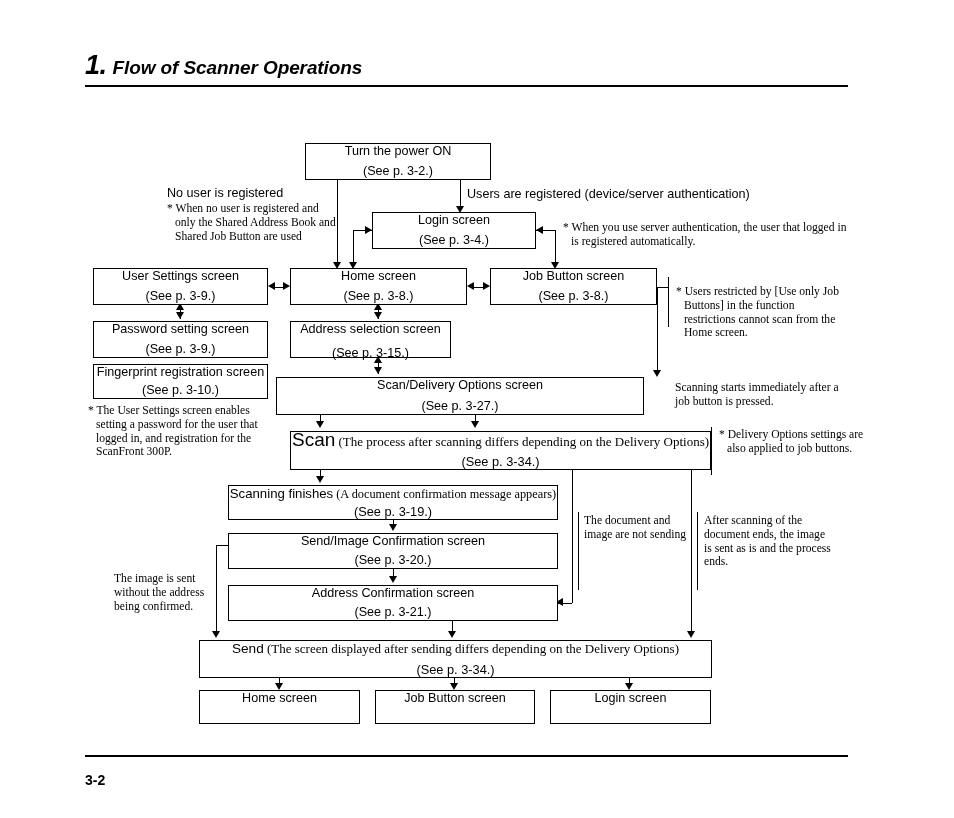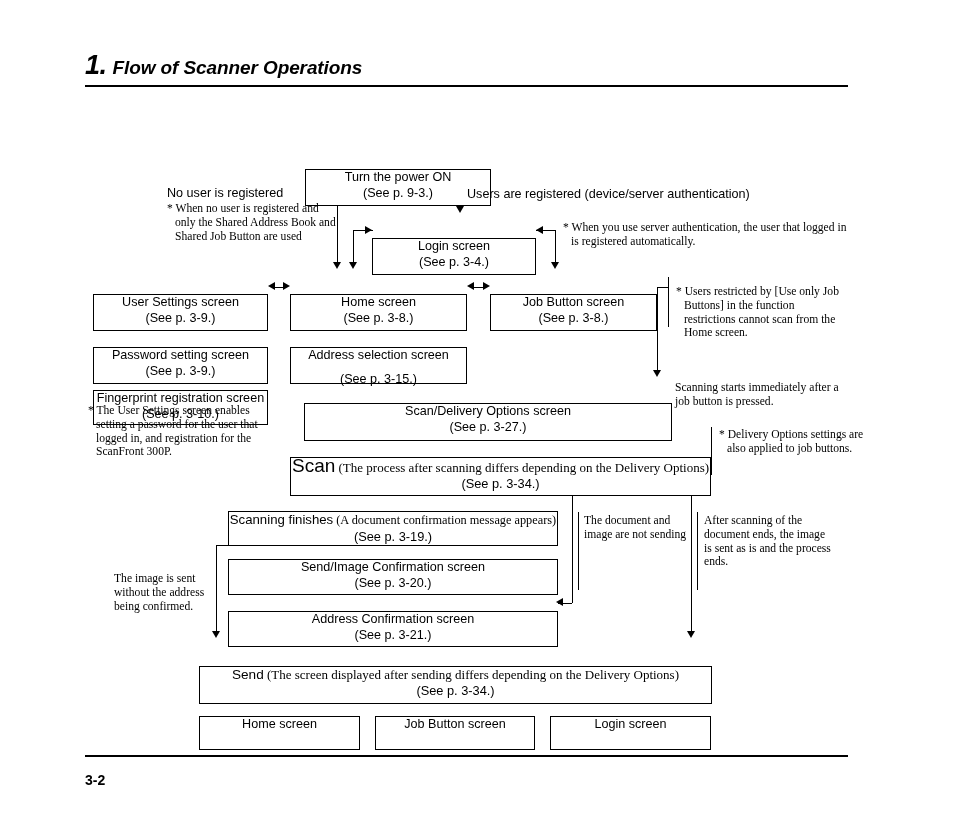--- a/index.html
+++ b/index.html
@@ -45,24 +45,23 @@
   }
 
   
   .fc{position:absolute;left:0;top:0;width:954px;height:818px;}
   .box{
     position:absolute;border:1.4px solid #000;background:#fff;
     box-sizing:border-box;
     font-family:"Liberation Sans", sans-serif;
     font-size:12.6px;line-height:15.5px;
     display:flex;flex-direction:column;
-    align-items:center;justify-content:flex-start;
+    align-items:center;justify-content:space-between;
     text-align:center;
     z-index:3;
-    margin-top:26px;
   }
   .box .l1,.box .l2{display:block;white-space:nowrap;}
   .box.wide{font-size:12.8px;}
   .box .serif{font-family:"Liberation Serif", serif;font-size:13px;}
 
   .note{
     position:absolute;
     font-family:"Liberation Serif", serif;
     font-size:11.6px;line-height:13.8px;
     z-index:4;
@@ -92,21 +91,21 @@
   <div class="hdr">
     <span class="hdr-num">1.</span><span class="hdr-title">Flow of Scanner Operations</span>
   </div>
   <div class="hdr-rule"></div>
 
 
   <div class="fc">
 
     <div class="box" style="left:305px;top:143px;width:186px;height:37px;">
       <span class="l1">Turn the power ON</span>
-      <span class="l2">(See p. 9-3.)</span>
+      <span class="l2">(See p. 3-2.)</span>
     </div>
 
     <div class="v" style="left:337px;top:180px;height:84px;"></div>
     <div class="ar down" style="left:333px;top:262px;"></div>
 
     <div class="v" style="left:460px;top:180px;height:29px;"></div>
     <div class="ar down" style="left:456px;top:206px;"></div>
 
     <div class="note sans" style="left:155px;top:186px;width:230px;margin-left:12px;">No user is registered</div>
     <div class="note" style="left:167px;top:202px;width:175px;">
@@ -168,38 +167,38 @@
 
     <div class="box" style="left:93px;top:321px;width:175px;height:37px;">
       <span class="l1">Password setting screen</span>
       <span class="l2">(See p. 3-9.)</span>
     </div>
 
     <div class="v" style="left:180px;top:308px;height:11px;"></div>
     <div class="ar up" style="left:176px;top:303px;"></div>
     <div class="ar down" style="left:176px;top:312px;"></div>
 
-    <div class="box" style="left:290px;top:321px;width:177px;height:37px;gap:8px;">
+    <div class="box" style="left:290px;top:321px;width:161px;height:37px;gap:8px;">
       <span class="l1">Address selection screen</span>
       <span class="l2">(See p. 3-15.)</span>
     </div>
     <div class="v" style="left:378px;top:308px;height:11px;"></div>
     <div class="ar up" style="left:374px;top:303px;"></div>
     <div class="ar down" style="left:374px;top:312px;"></div>
 
     <div class="box" style="left:93px;top:364px;width:175px;height:35px;">
       <span class="l1">Fingerprint registration screen</span>
       <span class="l2">(See p. 3-10.)</span>
     </div>
 
     <div class="note" style="left:88px;top:404px;width:190px;">
       <span class="hang">* The User Settings screen enables setting a password for the user that logged in, and registration for the ScanFront 300P.</span>
     </div>
 
-    <div class="box" style="left:304px;top:377px;width:368px;height:38px;">
+    <div class="box" style="left:276px;top:377px;width:368px;height:38px;">
       <span class="l1">Scan/Delivery Options screen</span>
       <span class="l2">(See p. 3-27.)</span>
     </div>
 
     <div class="v" style="left:378px;top:361px;height:13px;"></div>
     <div class="ar up" style="left:374px;top:356px;"></div>
     <div class="ar down" style="left:374px;top:367px;"></div>
 
     <div class="v" style="left:657px;top:287px;height:88px;"></div>
     <div class="ar down" style="left:653px;top:370px;"></div>

